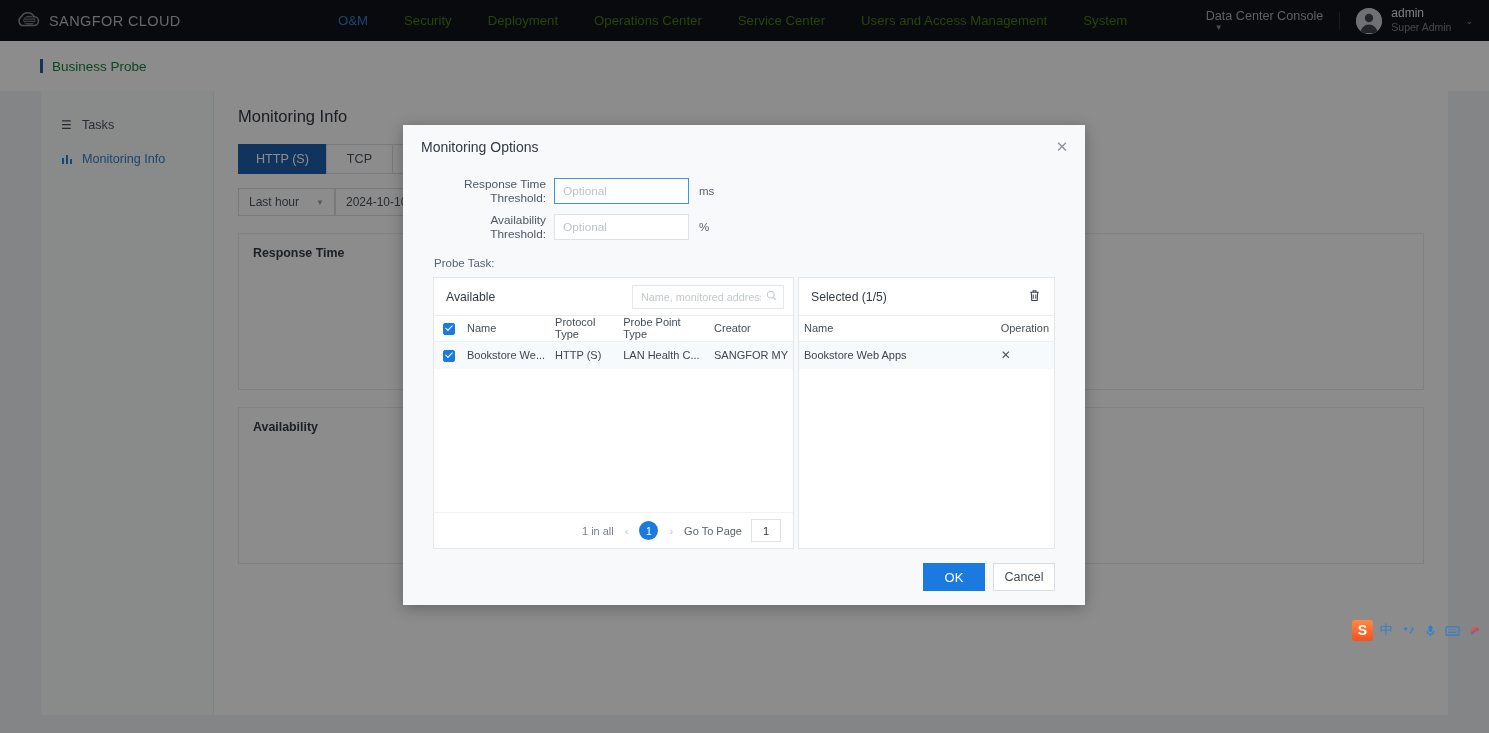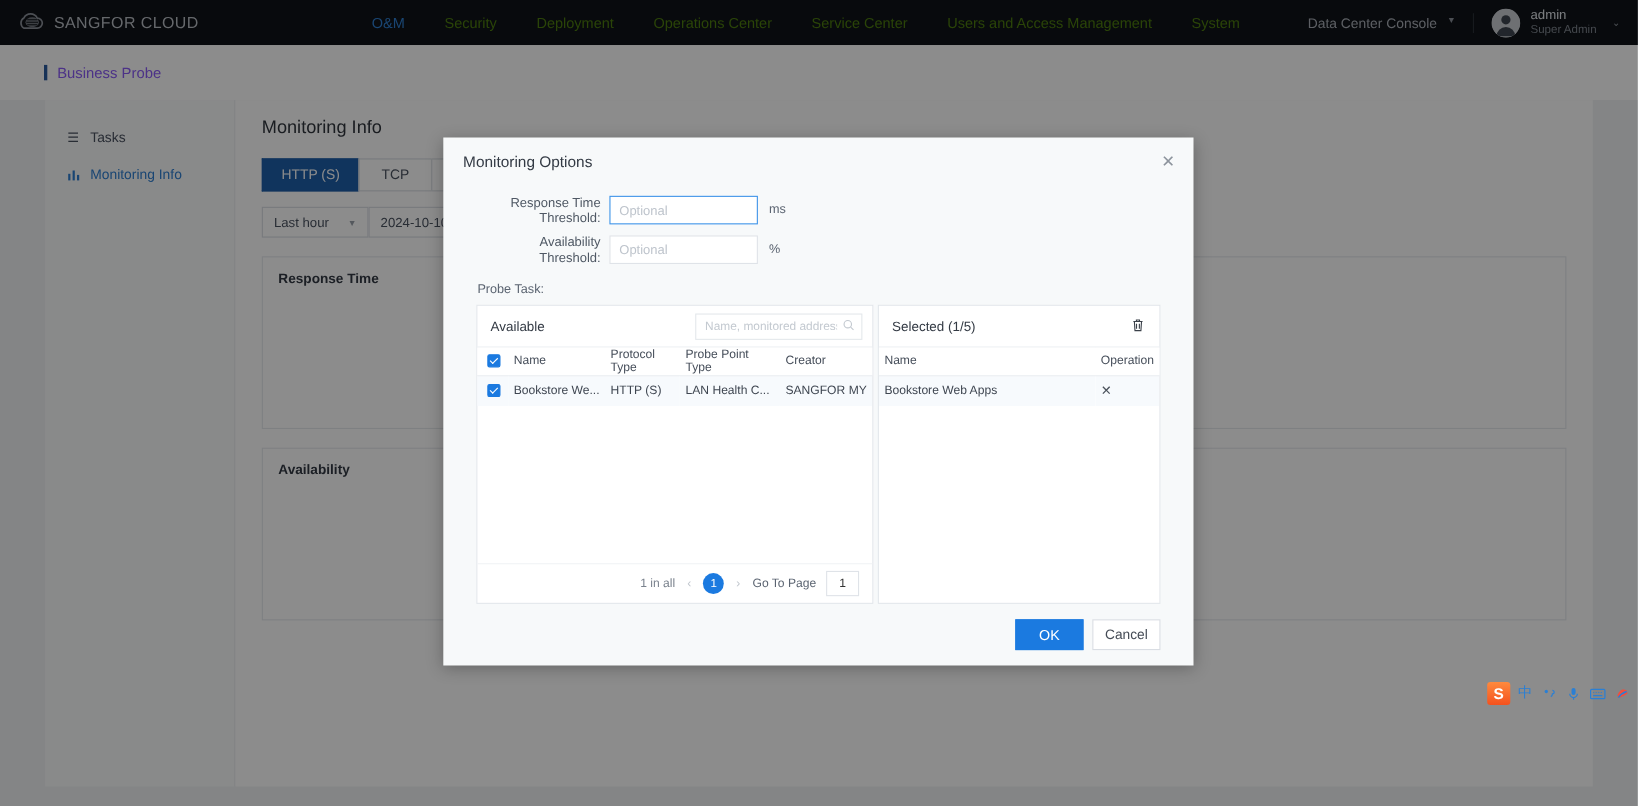--- a/index.html
+++ b/index.html
@@ -19,39 +19,39 @@
   .brand { display: flex; align-items: center; padding-left: 14px; width: 320px; }
   .brand-logo { width: 26px; height: 22px; margin-right: 9px; }
   .brand-name { color: #b9bdc4; font-size: 14.5px; letter-spacing: .4px; }
   .navmenu { display: flex; align-items: center; gap: 0px; flex: 1; }
   .navitem {
     color: #4d7c0f; font-size: 13.2px; padding: 0 18px; height: 41px;
     display: flex; align-items: center; cursor: pointer; white-space: nowrap;
   }
   .navitem.active { color: #2f7fd1; }
   .navright { display: flex; align-items: center; padding-right: 16px; gap: 0; }
-  .console-sel { color: #a9aeb6; font-size: 12.6px; display: flex; cursor: pointer; }
+  .console-sel { color: #a9aeb6; font-size: 12.6px; display: flex; cursor: pointer; flex-direction: column; }
   .caret-dn { margin-left: 9px; font-size: 8px; color: #8a9099; }
   .nav-divider { width: 1px; height: 18px; background: #2b3138; margin: 0 16px; }
   .avatar {
     width: 26px; height: 26px; border-radius: 50%; background: #c9ccd1;
     display: flex; align-items: flex-end; justify-content: center; overflow: hidden; margin-right: 9px;
   }
   .userblock { line-height: 1.25; }
   .uname { color: #dfe3e8; font-size: 12px; }
   .urole { color: #7e858e; font-size: 10.5px; }
   .user-caret { color: #8a9099; font-size: 9px; margin-left: 14px; cursor: pointer; }
 
   
   .crumbbar {
     position: absolute; top: 41px; left: 0; width: 1489px; height: 50px;
     background: #ffffff; display: flex; align-items: center; padding-left: 40px;
   }
   .crumb-accent { width: 3px; height: 14px; background: #2b5b9e; margin-right: 9px; }
-  .crumb-text { font-size: 13.5px; color: #8b5cf6; }
+  .crumb-text { font-size: 13.5px; color: #15803d; }
 
   
   .bodywrap { position: absolute; top: 91px; left: 0; width: 1489px; height: 642px; background: #f0f2f5; }
   .sidebar {
     position: absolute; top: 0; left: 41px; width: 173px; height: 624px; background: #fafbfc;
     border-right: 1px solid #e9ecef;
   }
   .side-item {
     height: 34px; display: flex; align-items: center; padding-left: 19px; font-size: 12.6px;
     color: #4a5260; cursor: pointer; gap: 9px;

